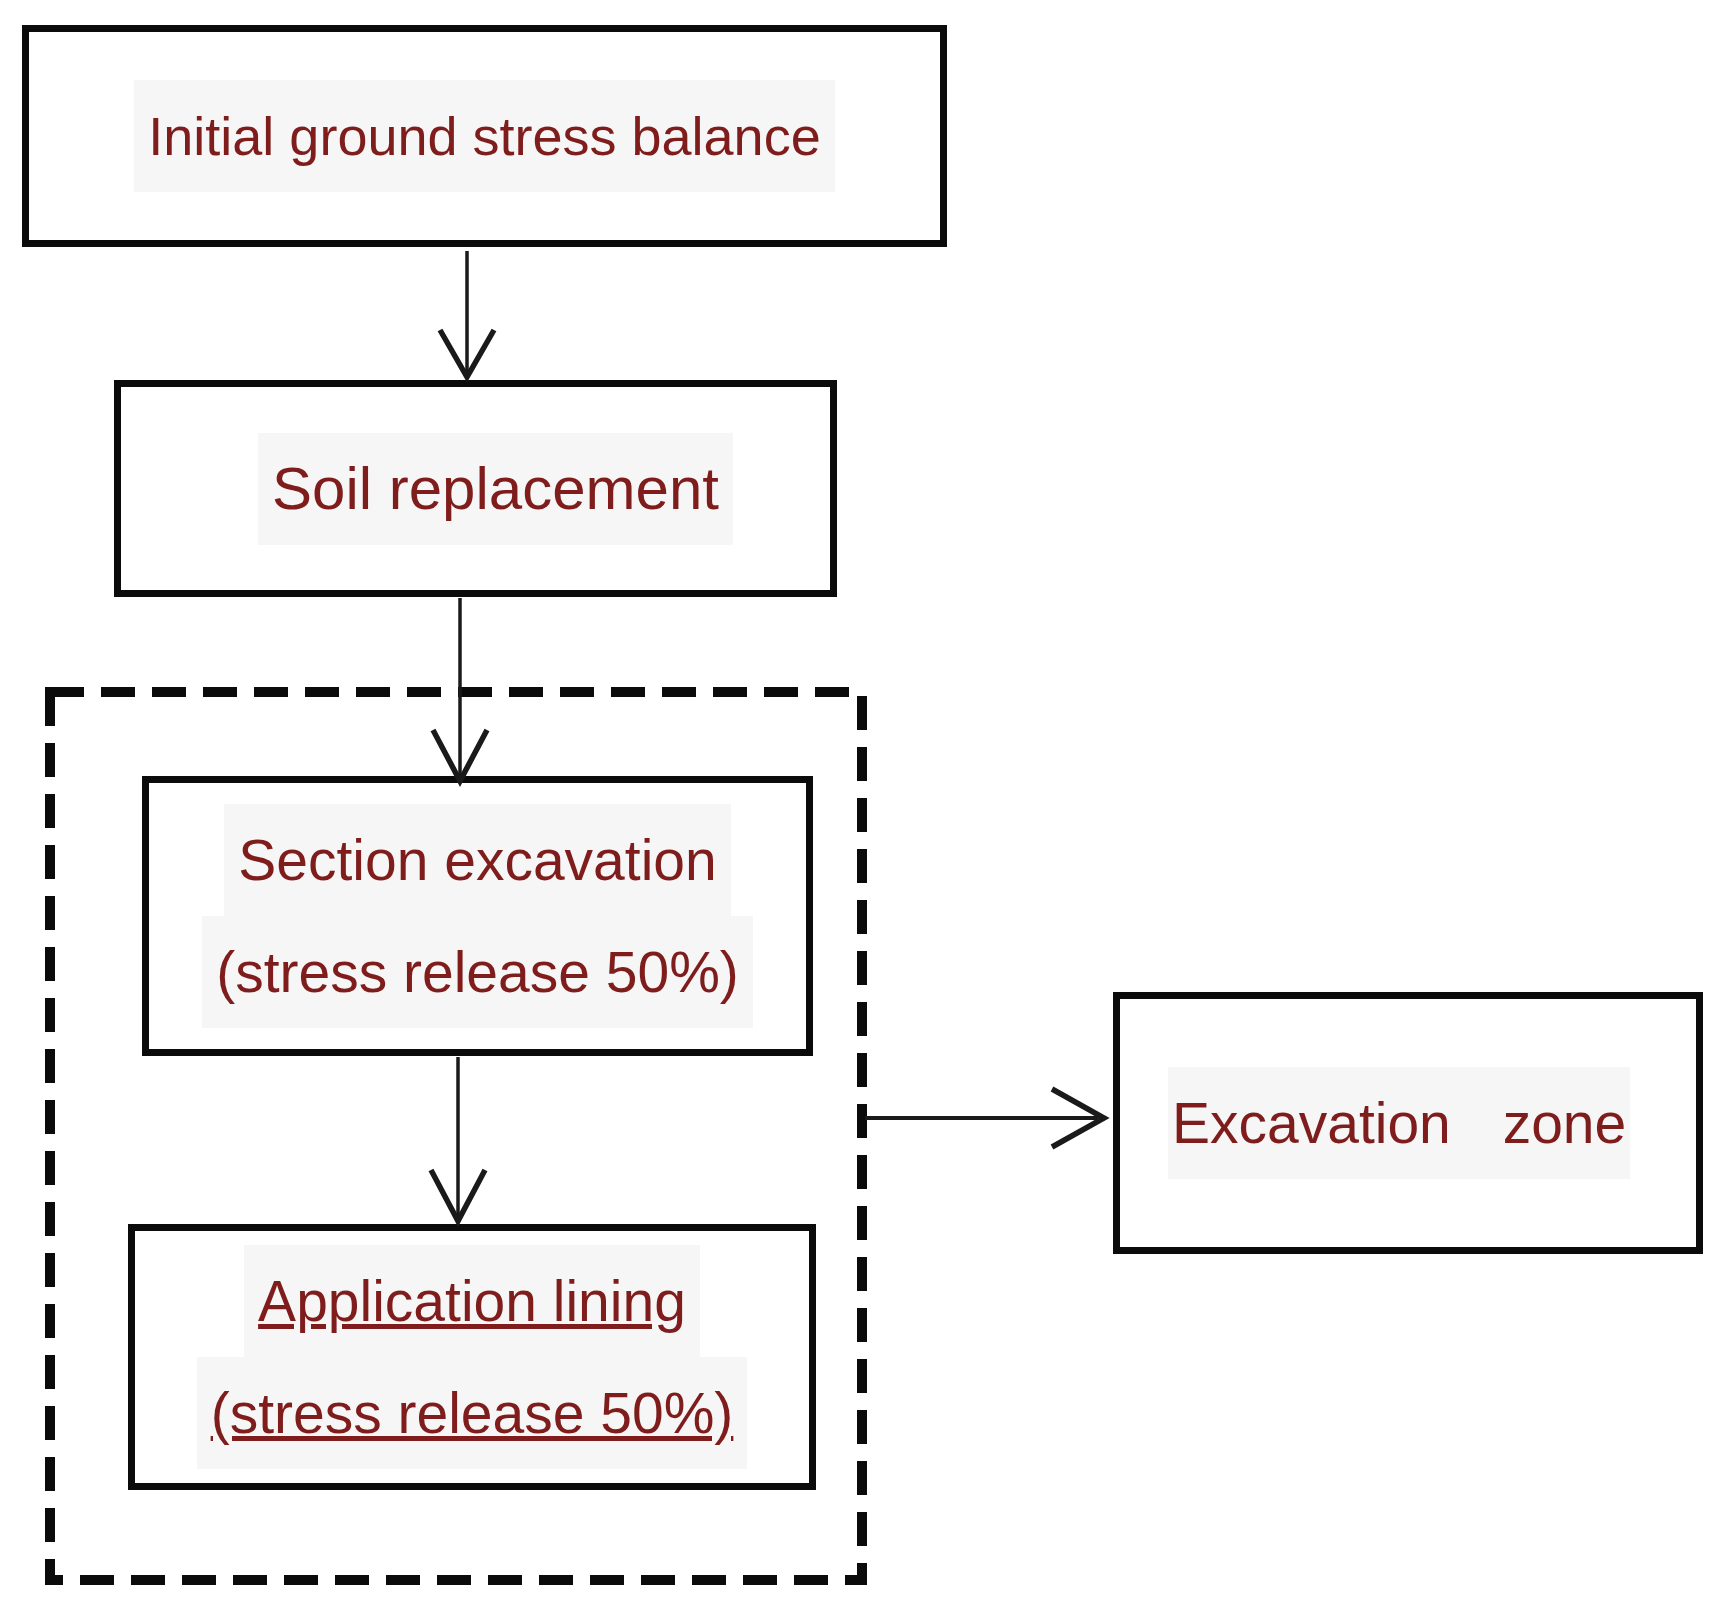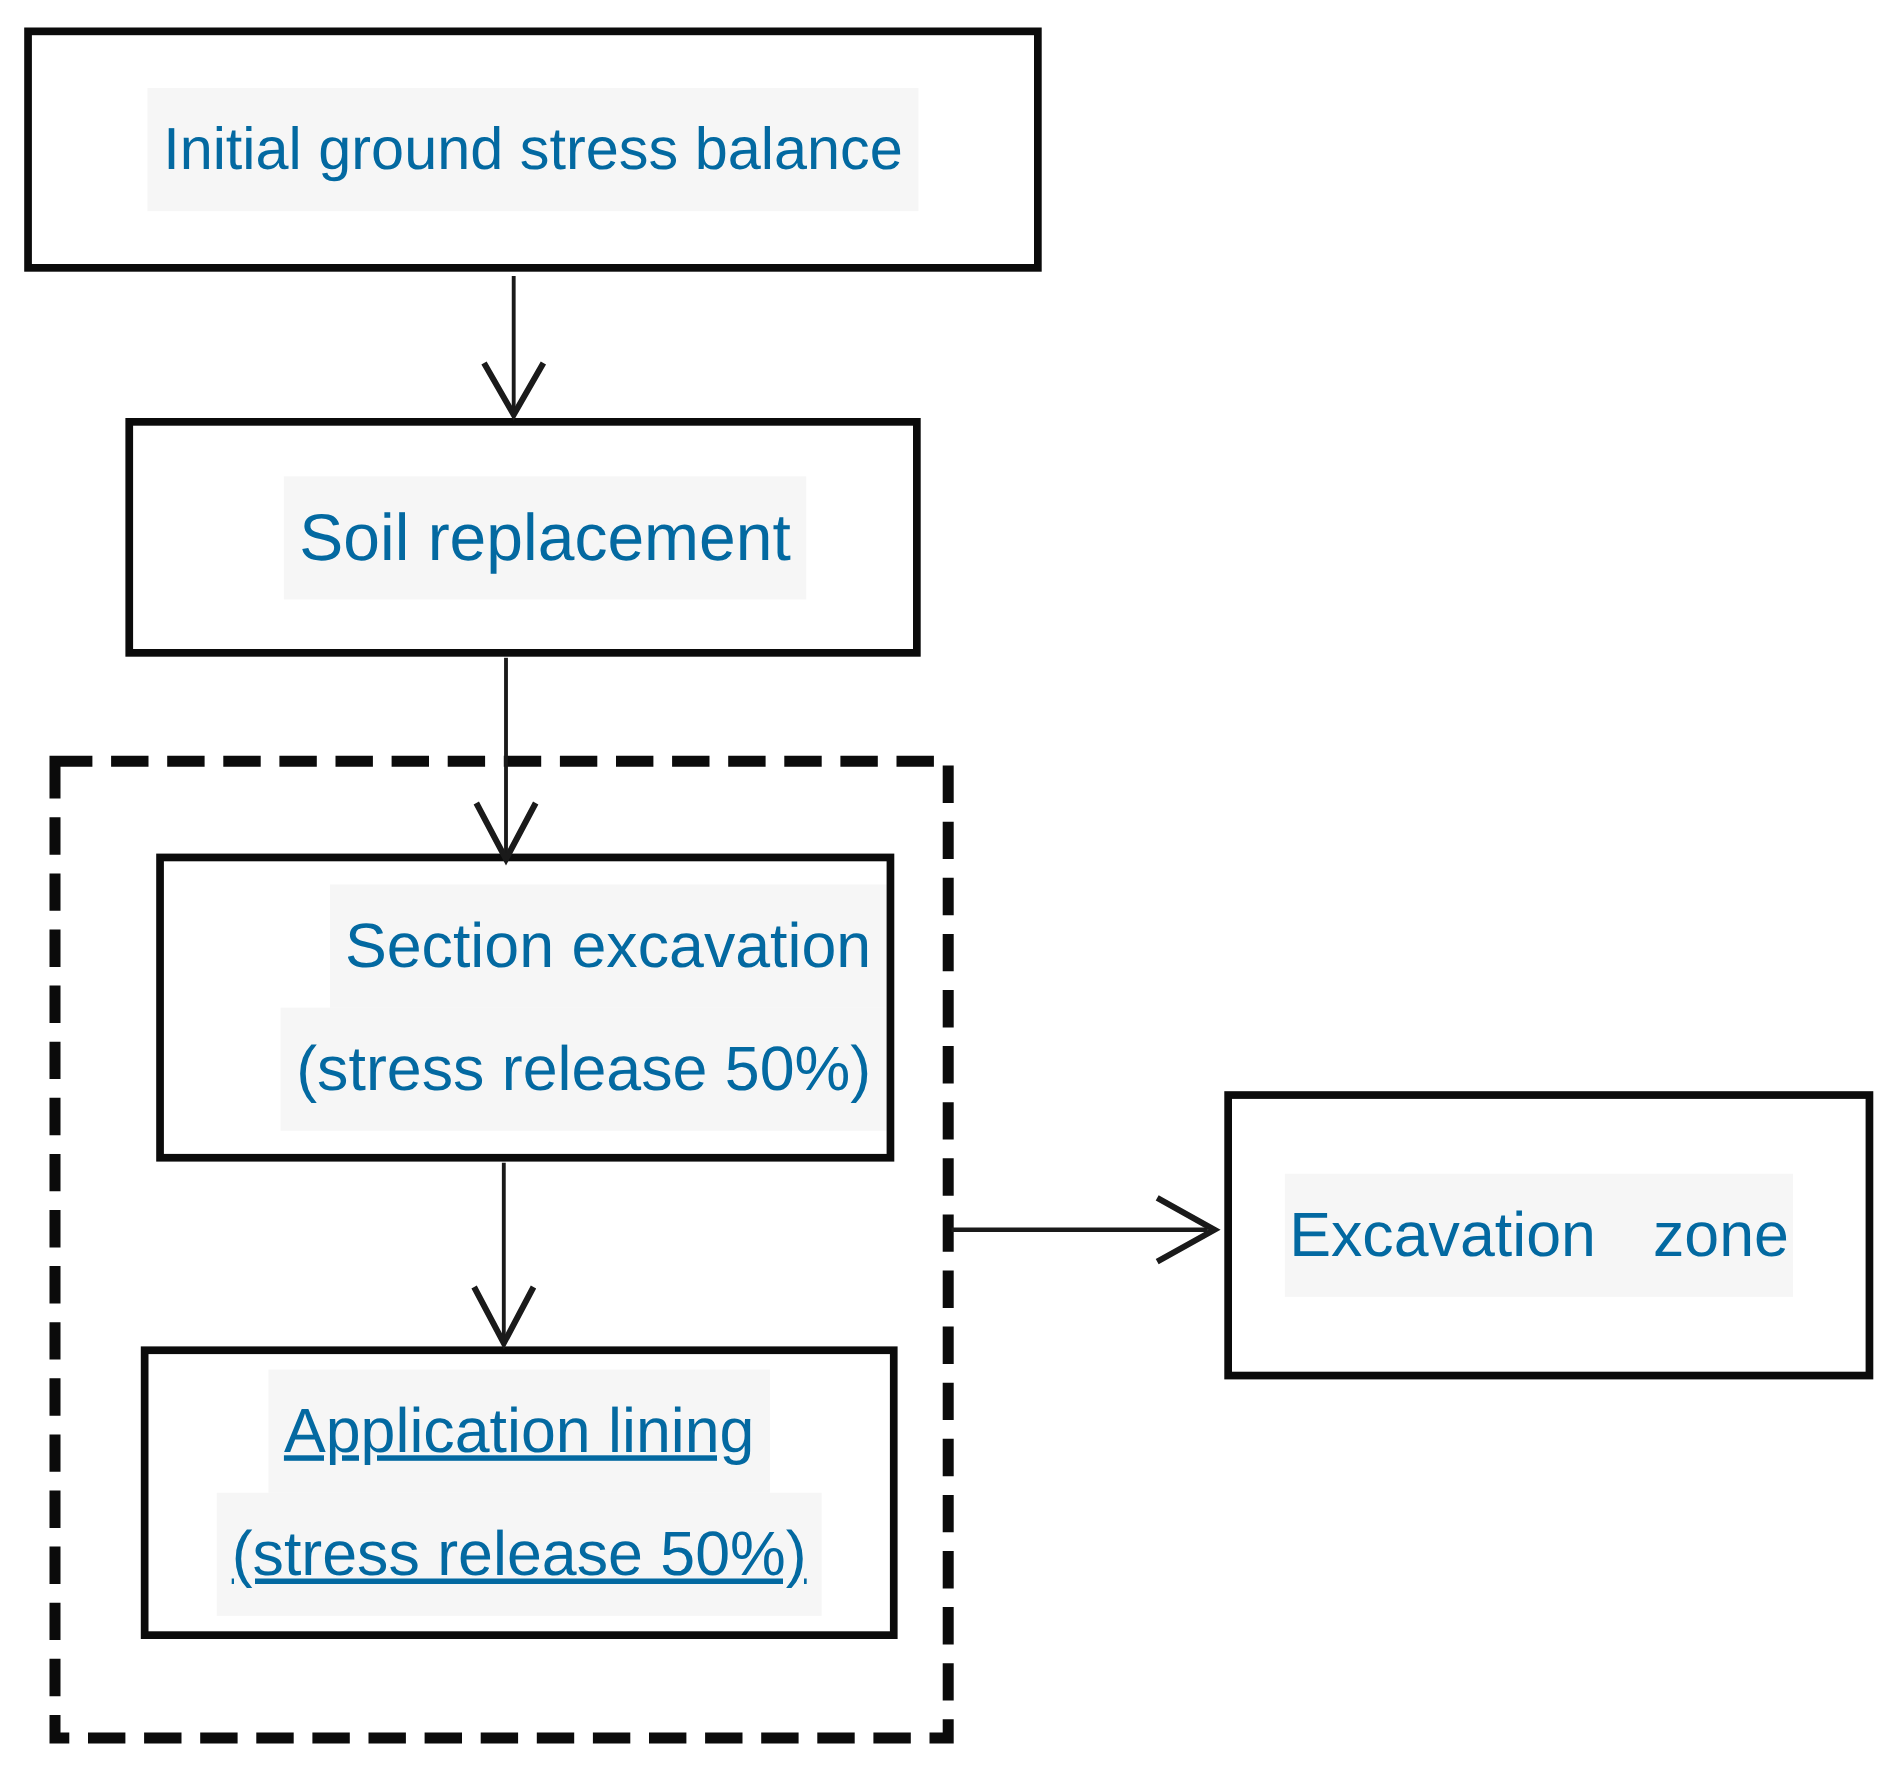--- a/index.html
+++ b/index.html
@@ -6,21 +6,21 @@
     margin: 0;
     padding: 0;
     background: #ffffff;
   }
   .canvas {
     position: relative;
     width: 1728px;
     height: 1612px;
     background: #ffffff;
     font-family: "Liberation Sans", sans-serif;
-    color: #0369a1;
+    color: #7f1d1d;
     overflow: hidden;
   }
   .node {
     position: absolute;
     box-sizing: border-box;
     border: 7px solid #0b0b0b;
     background: #ffffff;
     display: flex;
     flex-direction: column;
     align-items: center;
@@ -30,21 +30,21 @@
     text-align: center;
   }
   .node .line {
     display: inline-block;
     background: rgba(0, 0, 0, 0.035);
     padding: 0 14px;
     white-space: nowrap;
   }
   .node--initial   { left: 22px;   top: 25px;   width: 925px; height: 222px; font-size: 54px; }
   .node--soil      { left: 114px;  top: 380px;  width: 723px; height: 217px; font-size: 60px; padding-left: 40px; }
-  .node--section   { left: 142px;  top: 776px;  width: 671px; height: 280px; align-items: flex-end; }
+  .node--section   { left: 142px;  top: 776px;  width: 671px; height: 280px; }
   .node--lining    { left: 128px;  top: 1224px; width: 688px; height: 266px; text-decoration: underline; }
   .node--excavzone {
     left: 1113px; top: 992px; width: 590px; height: 262px;
     align-items: flex-start;
     text-align: left;
     padding: 0 48px;
   }
   .node--excavzone .line { padding: 0 4px; }
   .ws-wide { word-spacing: 36px; }
   .overlay {

